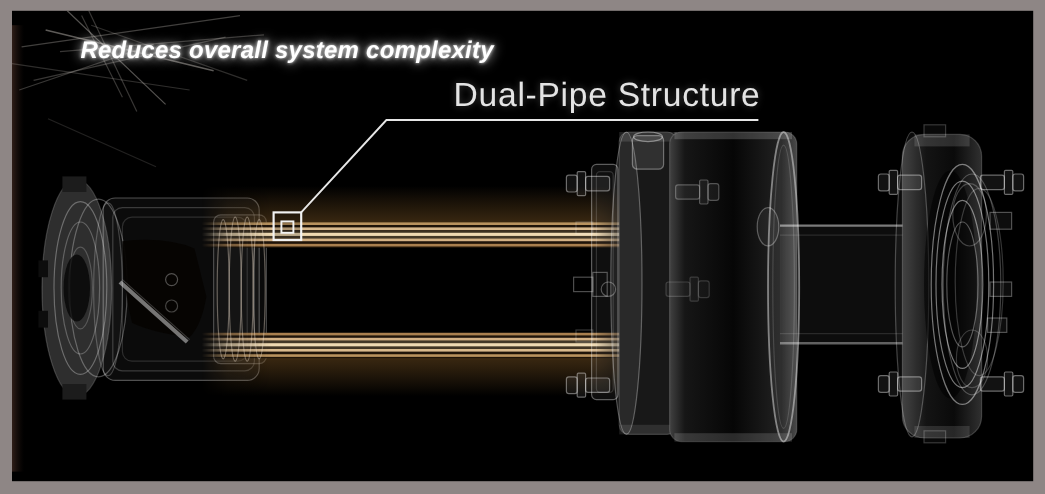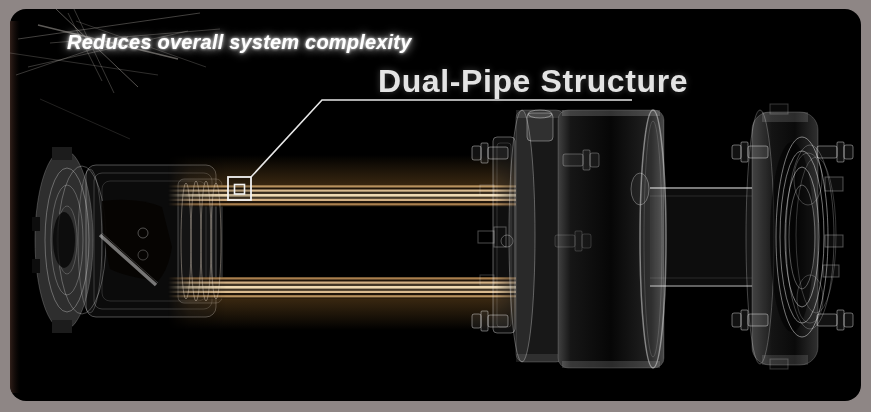--- a/index.html
+++ b/index.html
@@ -7,33 +7,32 @@
     position:relative;
     width:871px;height:412px;
     background:#8e8685;
     font-family:"Liberation Sans",sans-serif;
     overflow:hidden;
   }
   .canvas{
     position:absolute;left:10px;top:9px;width:851px;height:392px;
     background:#000;
     overflow:hidden;
-    border-radius:16px;
   }
   .machine-svg{position:absolute;left:0;top:0;}
   .tagline{
     position:absolute;left:57px;top:22px;
     font-size:20px;font-style:italic;font-weight:700;
     color:#ffffff;letter-spacing:.2px;
     text-shadow:0 0 10px rgba(255,255,255,.95),0 0 3px rgba(255,255,255,.9),1px 1px 2px rgba(0,0,0,.8);
     white-space:nowrap;
   }
   .callout-label{
     position:absolute;left:368px;top:54px;
-    font-size:32px;font-weight:700;
+    font-size:28px;font-weight:400;
     color:#e4e4e4;letter-spacing:.6px;
     text-shadow:0 0 6px rgba(255,255,255,.25);
     white-space:nowrap;
     text-align:right;
   }
 </style>
 </head>
 <body>
 
 <div class="stage">

